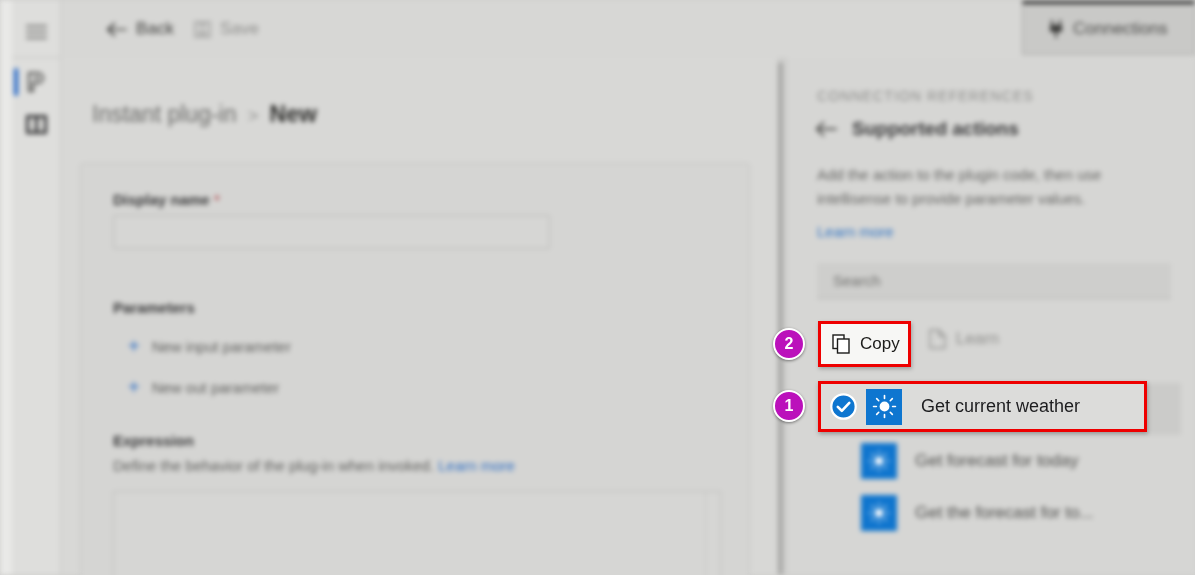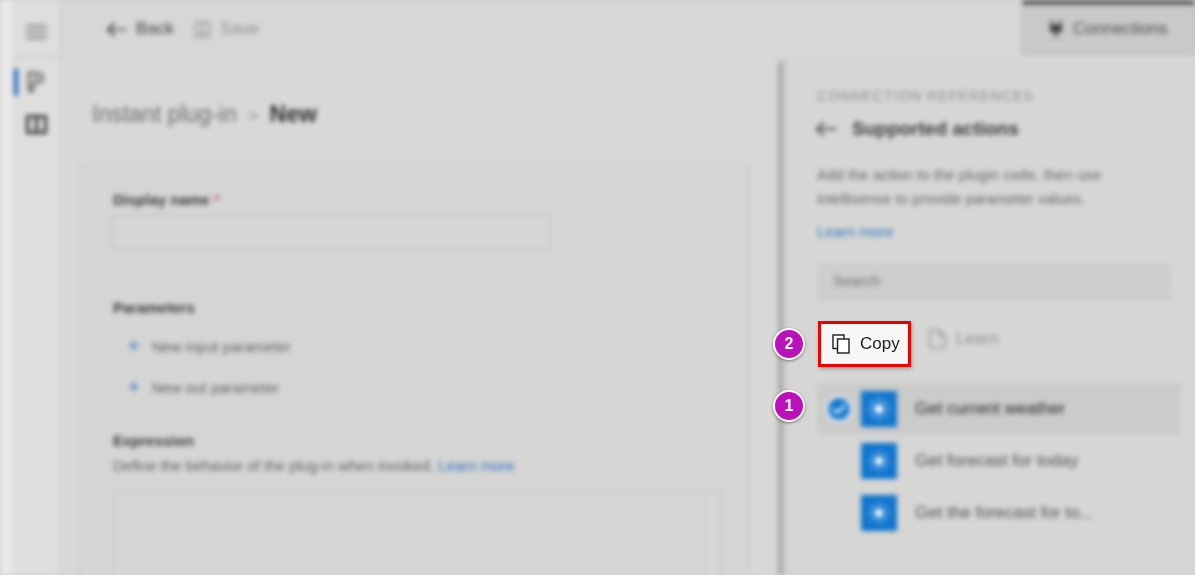--- a/index.html
+++ b/index.html
@@ -577,19 +577,38 @@
     <div class="hl-box hl-copy">
       <div class="copy-inner">
         <svg width="19" height="20" viewBox="0 0 19 20">
           <rect x="1" y="1" width="11" height="13.5" fill="#ffffff" stroke="#1c1c1a" stroke-width="1.4"></rect>
           <rect x="5.5" y="5" width="11.5" height="14" fill="#ffffff" stroke="#1c1c1a" stroke-width="1.4"></rect>
         </svg>
         <span>Copy</span>
       </div>
     </div>
 
+    <div class="hl-box hl-row">
+      <div class="row-inner">
+        <span class="chk-wrap">
+          <svg width="27" height="27" viewBox="0 0 27 27">
+            <circle cx="13.5" cy="13.5" r="12.2" fill="#0e76d0" stroke="#ffffff" stroke-width="2.2"></circle>
+            <path d="M7.8 13.9 L11.8 17.8 L19.3 9.9" fill="none" stroke="#ffffff" stroke-width="2.6" stroke-linecap="round" stroke-linejoin="round"></path>
+          </svg>
+        </span>
+        <span class="tile-sharp">
+          <svg width="25" height="25" viewBox="0 0 24 24">
+            <circle cx="12" cy="12" r="4.7" fill="#ffffff"></circle>
+            <g stroke="#ffffff" stroke-width="1.6" stroke-linecap="round">
+              <path d="M12 1.5v2.7M12 19.8v2.7M1.5 12h2.7M19.8 12h2.7M4.5 4.5l1.95 1.95M17.55 17.55l1.95 1.95M19.5 4.5l-1.95 1.95M6.45 17.55l-1.95 1.95"></path>
+            </g>
+          </svg>
+        </span>
+        <span class="lbl-sharp">Get current weather</span>
+      </div>
+    </div>
 
     <div class="badge badge-2">2</div>
     <div class="badge badge-1">1</div>
 
   </div>
 
 </div>
 
 </body></html>

